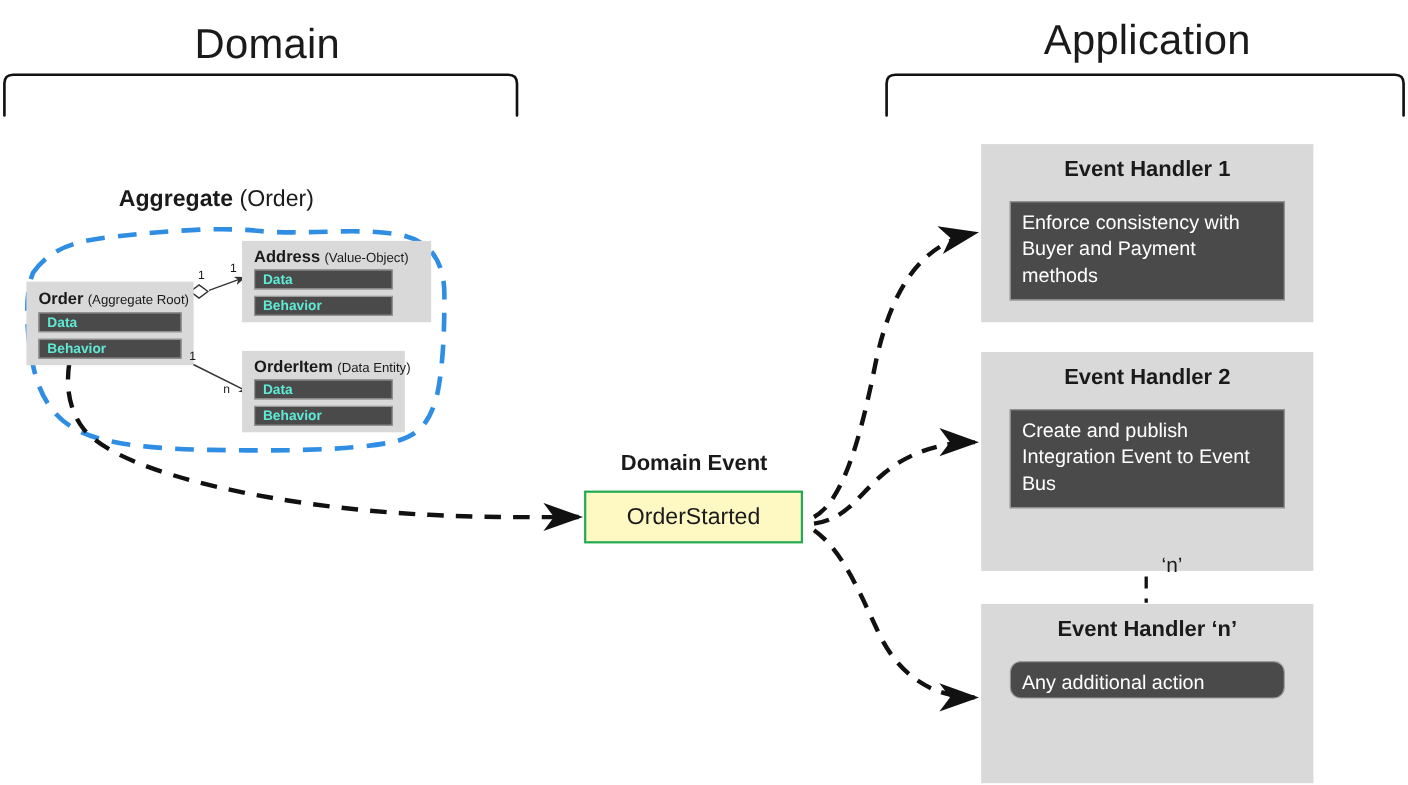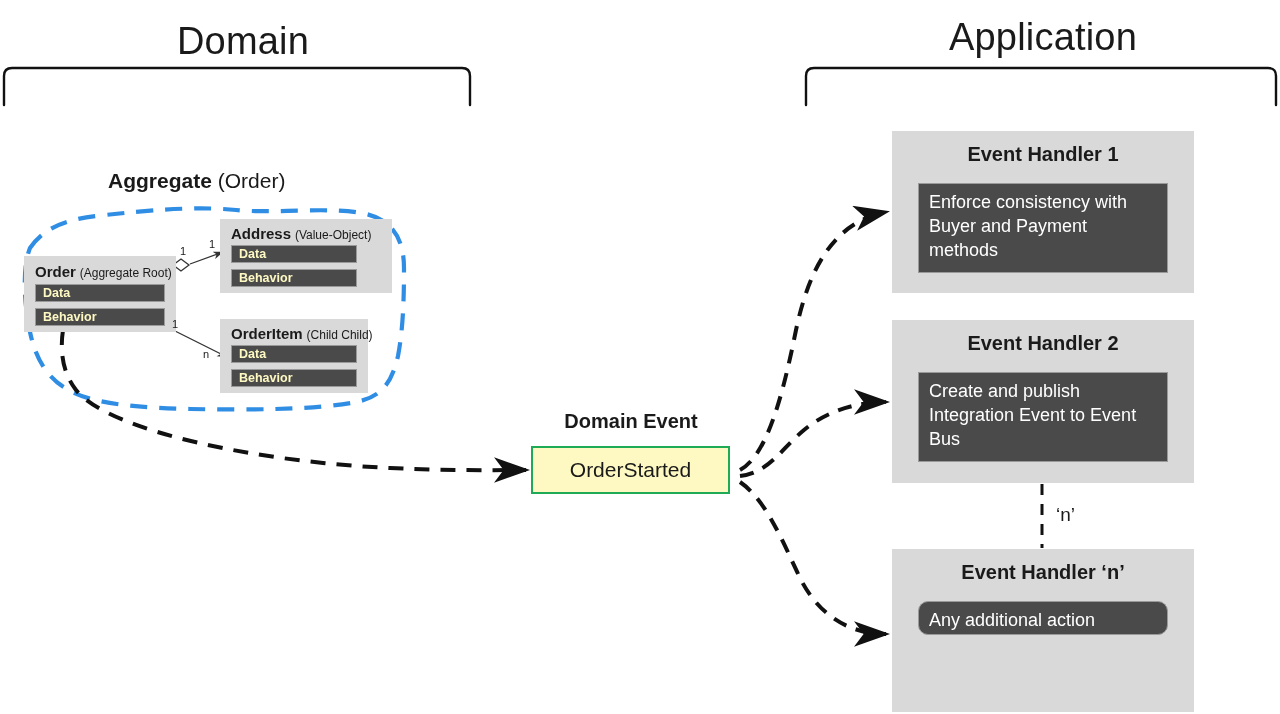--- a/index.html
+++ b/index.html
@@ -56,21 +56,21 @@
   .entity-title {
     font-size: 14px;
     color: #1a1a1a;
     white-space: nowrap;
     line-height: 1;
   }
   .entity-title .name { font-weight: bold; font-size: 15px; }
   .entity-title .kind { font-weight: 400; font-size: 12px; }
   .member-bar {
     background: #4a4a4a;
-    color: #fef9c3;
+    color: #5eead4;
     font-size: 12.5px;
     font-weight: bold;
     display: flex;
     align-items: center;
     padding-left: 7px;
     box-sizing: border-box;
     border: 1px solid #9a9a9a;
   }
 
   
@@ -224,40 +224,40 @@
       <span class="name">Address</span>
       <span class="kind">(Value-Object)</span>
     </div>
     <div class="abs member-bar" style="left:11px; top:26px; width:126px; height:18px;">Data</div>
     <div class="abs member-bar" style="left:11px; top:50px; width:126px; height:18px;">Behavior</div>
   </div>
 
   <div class="abs entity-card" style="left:220px; top:319px; width:148px; height:74px;">
     <div class="abs entity-title" style="left:11px; top:7px;">
       <span class="name">OrderItem</span>
-      <span class="kind">(Child Child)</span>
+      <span class="kind">(Data Entity)</span>
     </div>
     <div class="abs member-bar" style="left:11px; top:26px; width:126px; height:18px;">Data</div>
     <div class="abs member-bar" style="left:11px; top:50px; width:126px; height:18px;">Behavior</div>
   </div>
 
   <div class="abs mult-label" style="left:180px; top:245px;">1</div>
   <div class="abs mult-label" style="left:209px; top:238px;">1</div>
   <div class="abs mult-label" style="left:172px; top:318px;">1</div>
   <div class="abs mult-label" style="left:203px; top:348px;">n</div>
 
   <div class="abs domain-event-title" style="left:516px; top:410px; width:230px;">Domain Event</div>
   <div class="abs domain-event-box" style="left:531px; top:446px; width:199px; height:48px;">OrderStarted</div>
 
   <div class="abs handler-panel" style="left:892px; top:131px; width:302px; height:162px;">
     <div class="abs handler-title" style="left:0; top:12px; width:302px;">Event Handler 1</div>
     <div class="abs handler-body" style="left:26px; top:52px; width:250px; height:90px;">Enforce consistency with Buyer and Payment methods</div>
   </div>
 
-  <div class="abs handler-panel" style="left:892px; top:320px; width:302px; height:163px;">
+  <div class="abs handler-panel" style="left:892px; top:320px; width:302px; height:199px;">
     <div class="abs handler-title" style="left:0; top:12px; width:302px;">Event Handler 2</div>
     <div class="abs handler-body" style="left:26px; top:52px; width:250px; height:90px;">Create and publish Integration Event to Event Bus</div>
   </div>
 
   <div class="abs n-label" style="left:1056px; top:504px;">‘n’</div>
 
   <div class="abs handler-panel" style="left:892px; top:549px; width:302px; height:163px;">
     <div class="abs handler-title" style="left:0; top:12px; width:302px;">Event Handler ‘n’</div>
     <div class="abs handler-body" style="left:26px; top:52px; width:250px; height:34px;border-radius:10px;">Any additional action</div>
   </div>

